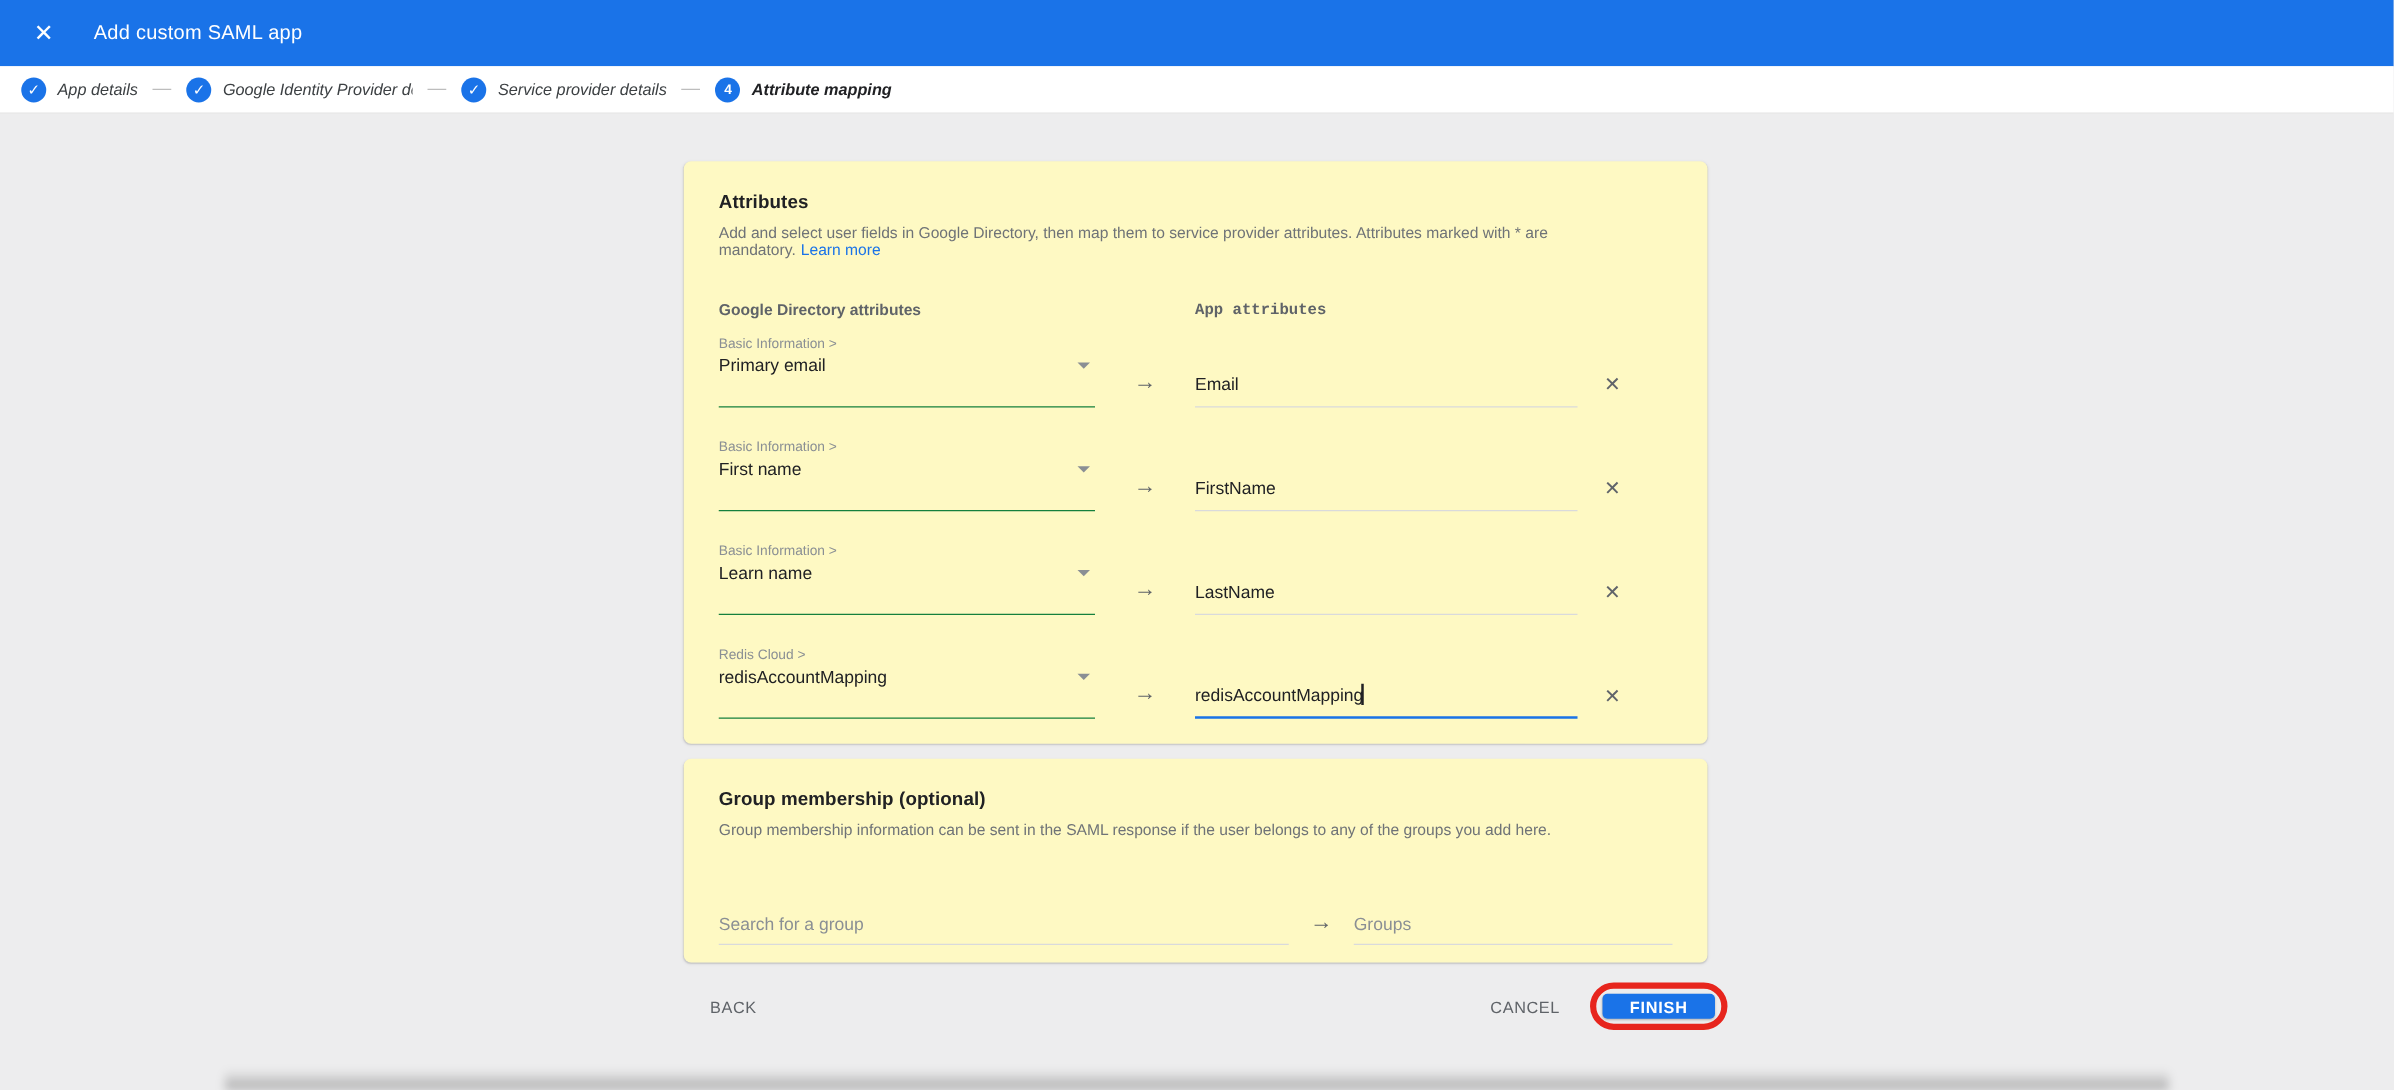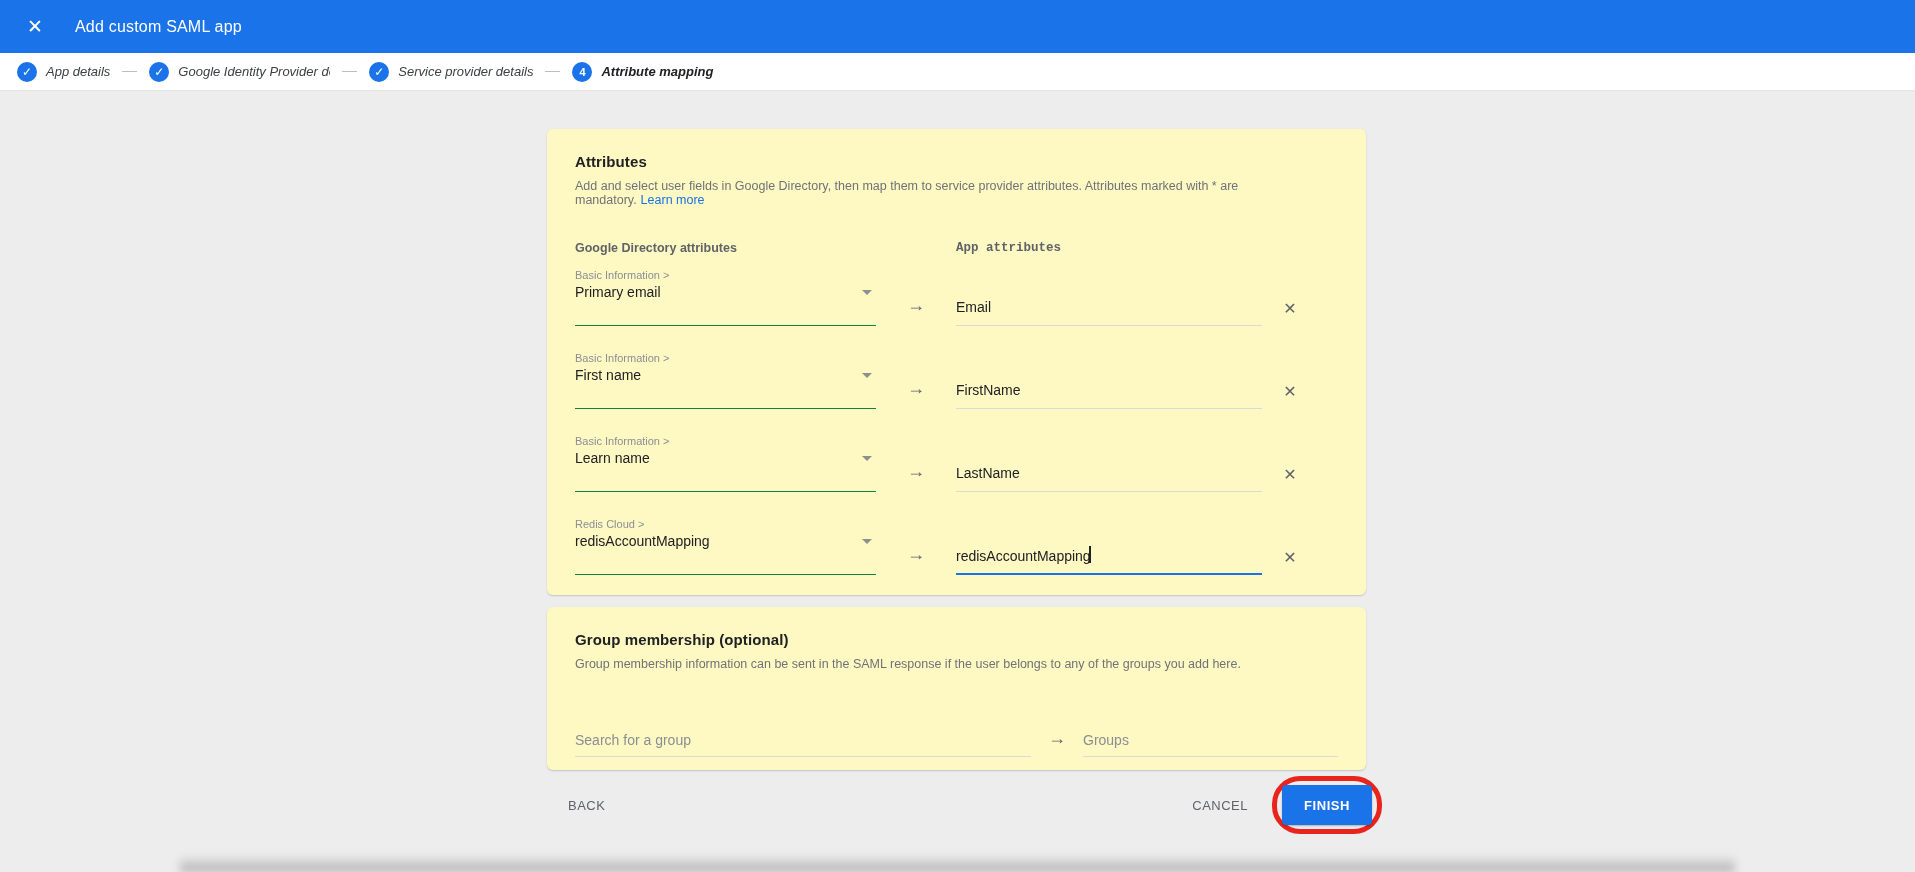--- a/index.html
+++ b/index.html
@@ -127,21 +127,21 @@
     letter-spacing:0.5px; cursor:pointer; font-family:"Liberation Sans", sans-serif;
   }
   .back-btn { margin-left:21px; }
   .footer-right { display:flex; align-items:center; }
   .cancel-btn { margin-right:24px; }
   .finish-ring {
     border:5px solid #e7251d; border-radius:28px; padding:4px 5px;
     margin-right:-16px;
   }
   .finish-btn {
-    width:90px; height:40px; background:#1a73e8; color:#ffffff; border:none;
+    width:90px; height:20px; background:#1a73e8; color:#ffffff; border:none;
     border-radius:4px; font-size:13px; font-weight:700; letter-spacing:0.6px; cursor:pointer;
     box-shadow:0 1px 2px rgba(0,0,0,0.25);
     font-family:"Liberation Sans", sans-serif;
   }
 
   
   .dock-shadow {
     position:absolute; left:180px; right:180px; bottom:0; height:16px;
     background:linear-gradient(to bottom, rgba(0,0,0,0) 0%, rgba(0,0,0,0.28) 100%);
     filter:blur(4px);

